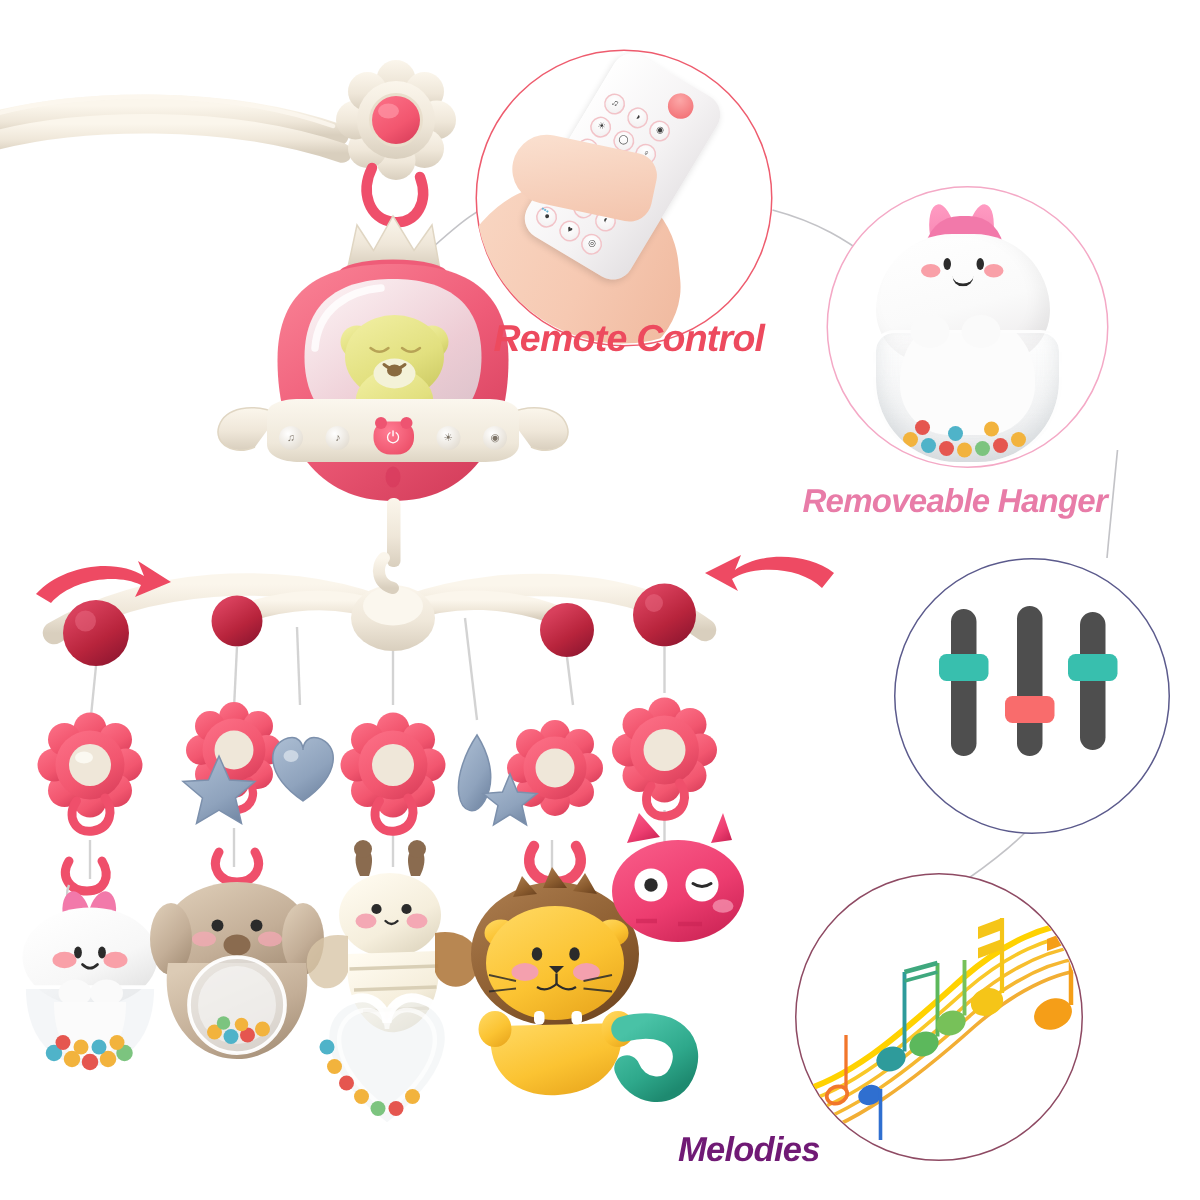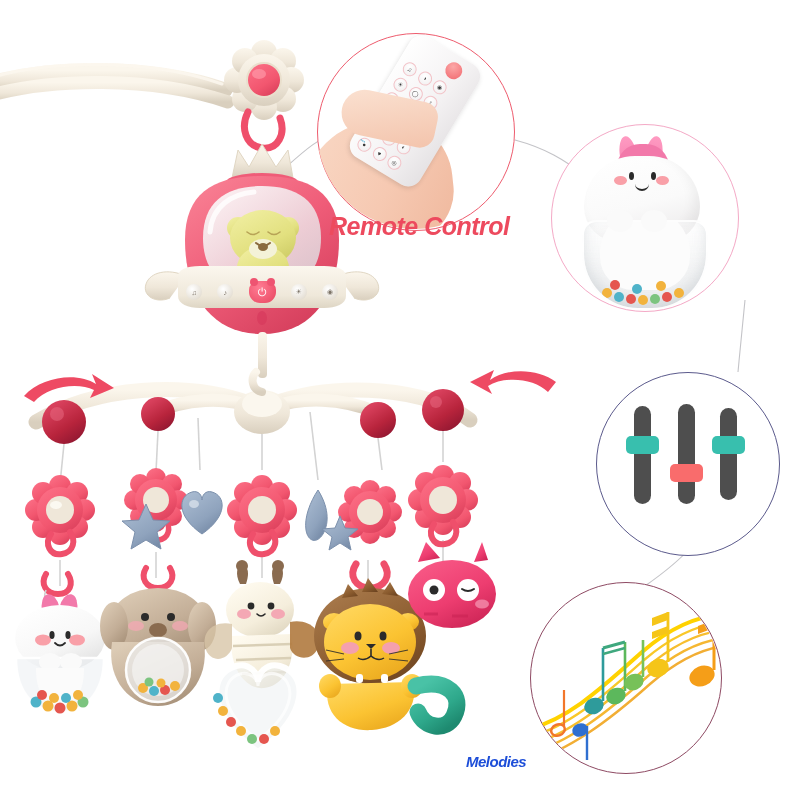--- a/index.html
+++ b/index.html
@@ -16,21 +16,21 @@
   .label{
     position:absolute;font-weight:bold;letter-spacing:-0.5px;
     white-space:nowrap;font-style:italic;
   }
   .callout-ring{position:absolute;border-radius:50%;background:#fff;}
 
   
   #lbl-remote{left:329px;top:212px;font-size:25px;color:#ED4A5E;}
   #lbl-hanger{left:535px;top:321px;font-size:22px;color:#E87CA8;}
   #lbl-volume{left:578px;top:552px;font-size:23px;color:#5B5A8C;}
-  #lbl-melodies{left:466px;top:753px;font-size:15px;color:#1d4ed8;}
+  #lbl-melodies{left:452px;top:753px;font-size:23px;color:#701a75;}
 
   
   #ring-remote{left:317px;top:33px;width:196px;height:196px;border:1.6px solid #EE5C6E;}
   #ring-hanger{left:551px;top:124px;width:186px;height:186px;border:1.6px solid #F4A9C6;}
   #ring-volume{left:596px;top:372px;width:182px;height:182px;border:1.4px solid #5B5A8C;}
   #ring-melody{left:530px;top:582px;width:190px;height:190px;border:1.4px solid #8E4A63;}
 
   
   .remote-clip{position:absolute;left:317px;top:33px;width:196px;height:196px;border-radius:50%;overflow:hidden;}
   .hand{
@@ -649,15 +649,16 @@
     <div style="width:27px;height:22px;border-radius:9px 9px 11px 11px;background:radial-gradient(circle at 38% 30%,#FF7C93,#E8455F);display:flex;align-items:center;justify-content:center;color:#fff;font-size:11px;position:relative;">
       <span style="position:absolute;left:1px;top:-3px;width:8px;height:8px;border-radius:50%;background:#EE5471;"></span>
       <span style="position:absolute;right:1px;top:-3px;width:8px;height:8px;border-radius:50%;background:#EE5471;"></span>
       <span style="position:relative;z-index:2;">⏻</span>
     </div>
     <div class="circ" style="width:16px;height:16px;background:radial-gradient(circle at 38% 32%,#FFFFFF,#DCD4C6);display:flex;align-items:center;justify-content:center;font-size:7px;color:#7d7468;">☀</div>
     <div class="circ" style="width:16px;height:16px;background:radial-gradient(circle at 38% 32%,#FFFFFF,#DCD4C6);display:flex;align-items:center;justify-content:center;font-size:7px;color:#7d7468;">◉</div>
   </div>
 
   <div class="label" id="lbl-remote">Remote Control</div>
+  <div class="label" id="lbl-hanger">Removeable Hanger</div>
   <div class="label" id="lbl-melodies">Melodies</div>
 
 </div>
 
 </body></html>

